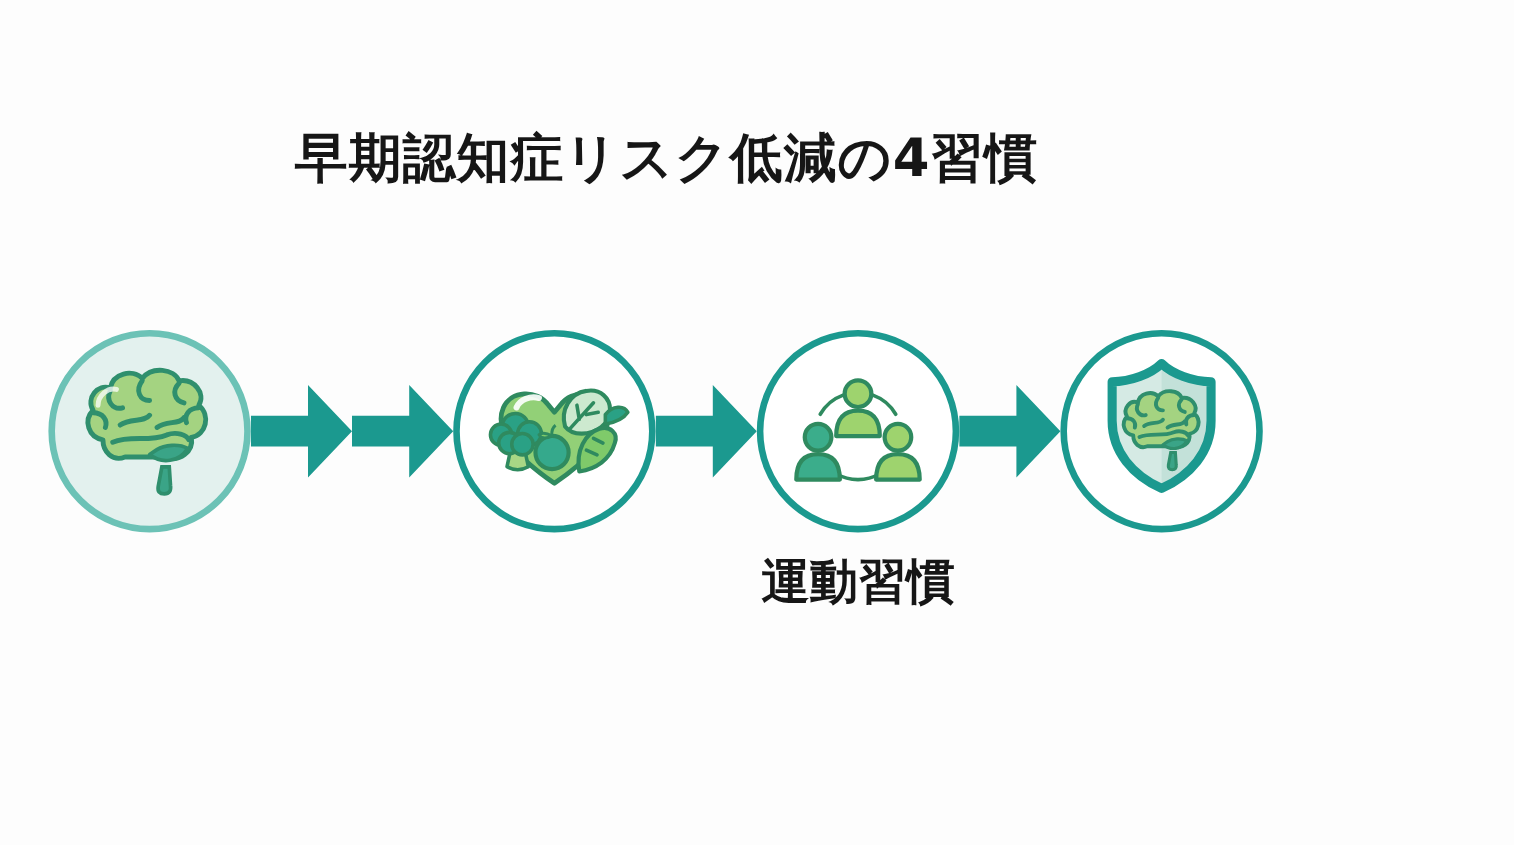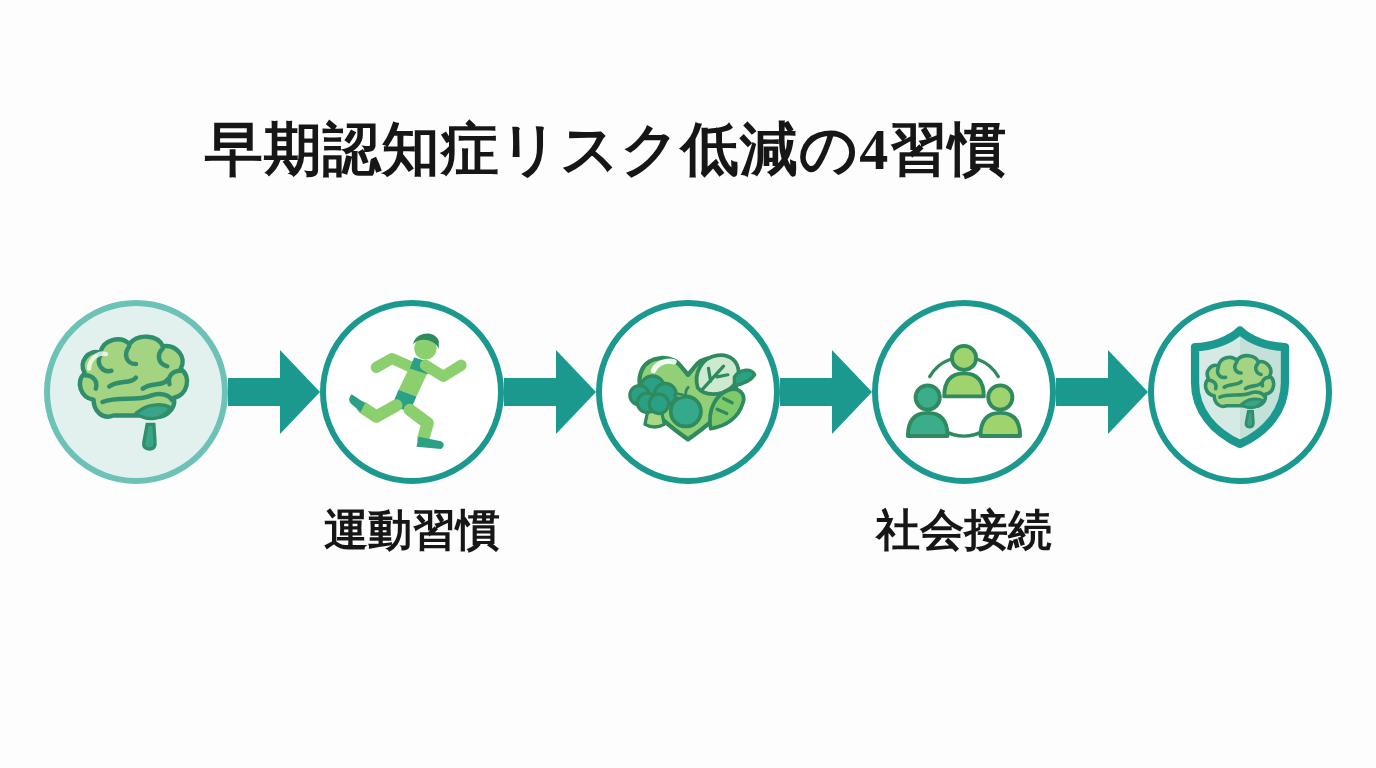--- a/index.html
+++ b/index.html
@@ -3,22 +3,22 @@
 <meta charset="utf-8">
 <style>
   html,body{margin:0;padding:0;}
   body{
     width:1376px;height:768px;position:relative;overflow:hidden;
     background:#fdfdfd;
     font-family:"DejaVu Sans","Liberation Sans",sans-serif;
   }
   .title{
     position:absolute;top:118px;left:0;width:1212px;
-    text-align:center;font-size:58px;font-weight:900;
-    letter-spacing:1px;color:#161616;margin:0;line-height:1.1;font-family:Liberation Serif, serif;
+    text-align:center;font-size:48px;font-weight:900;
+    letter-spacing:1px;color:#161616;margin:0;line-height:1.1;
   }
   .flow{
     position:absolute;top:300px;left:44px;
     display:flex;flex-direction:row;align-items:flex-start;
   }
   .step{width:184px;display:flex;flex-direction:column;align-items:center;}
   .circle{
     box-sizing:border-box;width:184px;height:184px;border-radius:50%;
     border:6px solid var(--teal);background:#ffffff;
     display:flex;align-items:center;justify-content:center;
@@ -51,38 +51,20 @@
         </svg>
       </div>
     </div>
 
     <div class="arrow">
       <svg width="92" height="184" viewBox="0 0 92 184">
           <polygon points="0,78 52,78 52,50 92,92 52,134 52,106 0,106" fill="#1b998f"></polygon>
         </svg>
     </div>
 
-    <div class="step">
-      <div class="circle">
-        <svg width="134" height="134" viewBox="0 0 120 120">
-          <path d="M60 38 L42 30 L28 38" fill="none" stroke="#8ccf6f" stroke-width="10" stroke-linecap="round" stroke-linejoin="round"></path>
-          <circle cx="72" cy="21" r="10" fill="#8ccf6f"></circle>
-          <path d="M61 17 C63 6 80 4 84 14 L84 21 C79 12 67 11 61 17 Z" fill="#2f8a5f"></path>
-          <path d="M62 29 L78 34 L64 64 L48 58 Z" fill="#8ccf6f"></path>
-          <path d="M62 29 L78 34 L74 44 L58 39 Z" fill="#2aa185"></path>
-          <path d="M72 36 L88 46 L104 36" fill="none" stroke="#8ccf6f" stroke-width="10" stroke-linecap="round" stroke-linejoin="round"></path>
-          <path d="M48 58 L64 64 L58 78 L42 72 Z" fill="#2aa185"></path>
-          <path d="M58 76 L74 88 L70 102" fill="none" stroke="#8ccf6f" stroke-width="11" stroke-linecap="round" stroke-linejoin="round"></path>
-          <path d="M66 100 L86 104 Q91 107 86 111 L64 109 Z" fill="#2aa185"></path>
-          <path d="M46 72 L28 82 L16 74" fill="none" stroke="#8ccf6f" stroke-width="11" stroke-linecap="round" stroke-linejoin="round"></path>
-          <path d="M18 70 L6 62 Q2 66 5 70 L14 78 Z" fill="#2aa185"></path>
-        </svg>
-      </div>
-      <div class="step-label">運動習慣</div>
-    </div>
 
     <div class="arrow">
       <svg width="92" height="184" viewBox="0 0 92 184">
           <polygon points="0,78 52,78 52,50 92,92 52,134 52,106 0,106" fill="#1b998f"></polygon>
         </svg>
     </div>
 
     <div class="step">
       <div class="circle">
         <svg width="140" height="130" viewBox="0 0 130 120">
@@ -124,21 +106,21 @@
           <g stroke="#2f8a5f" stroke-width="3.5" stroke-linejoin="round">
             <circle cx="60" cy="29" r="11" fill="#9ed36e"></circle>
             <path d="M42 64 Q42 43 60 43 Q78 43 78 64 Z" fill="#9ed36e"></path>
             <circle cx="27" cy="65" r="11" fill="#3bad8b"></circle>
             <path d="M9 100 Q9 79 27 79 Q45 79 45 100 Z" fill="#3bad8b"></path>
             <circle cx="93" cy="65" r="11" fill="#9ed36e"></circle>
             <path d="M75 100 Q75 79 93 79 Q111 79 111 100 Z" fill="#9ed36e"></path>
           </g>
         </svg>
       </div>
-      <div class="step-label">社会接続</div>
+      <div class="step-label">運動習慣</div>
     </div>
 
     <div class="arrow">
       <svg width="92" height="184" viewBox="0 0 92 184">
           <polygon points="0,78 52,78 52,50 92,92 52,134 52,106 0,106" fill="#1b998f"></polygon>
         </svg>
     </div>
 
     <div class="step">
       <div class="circle">

